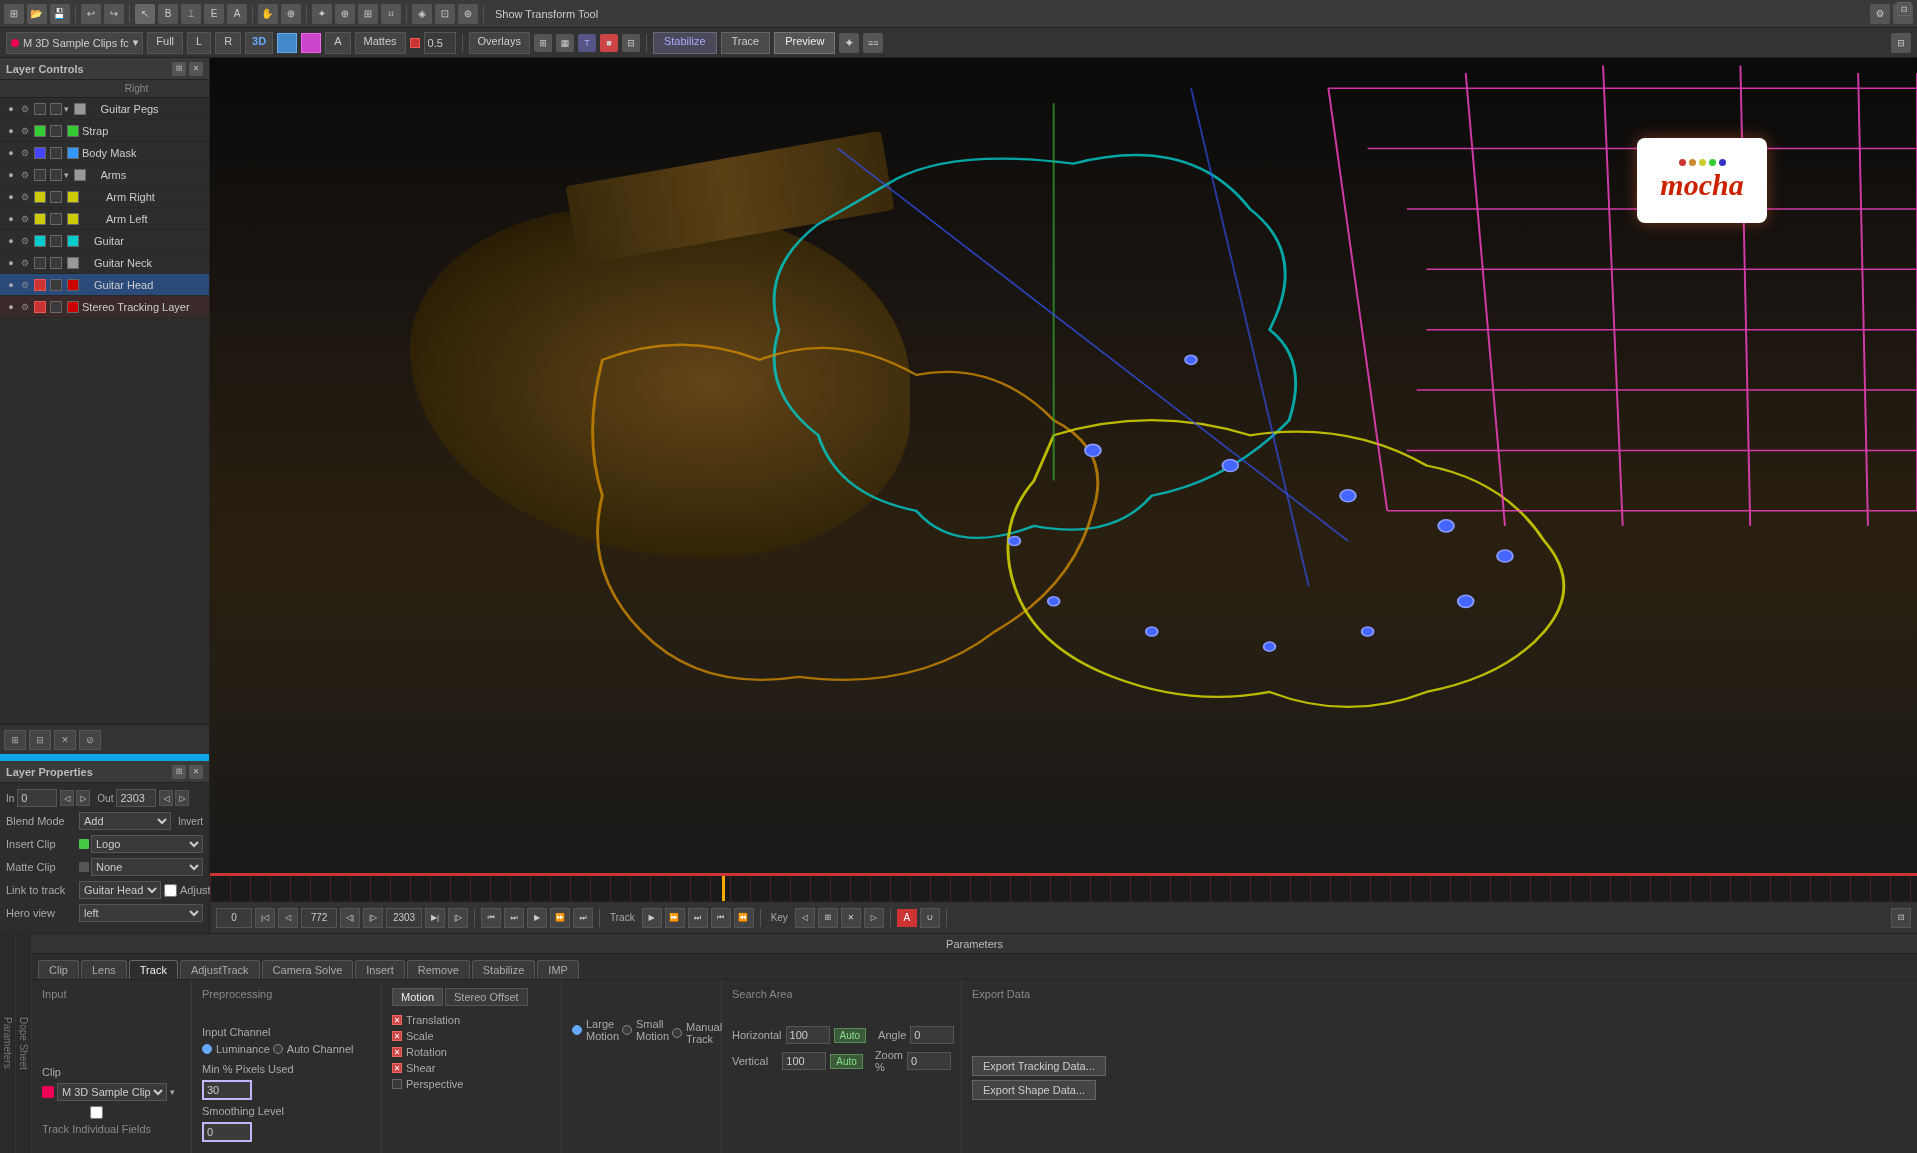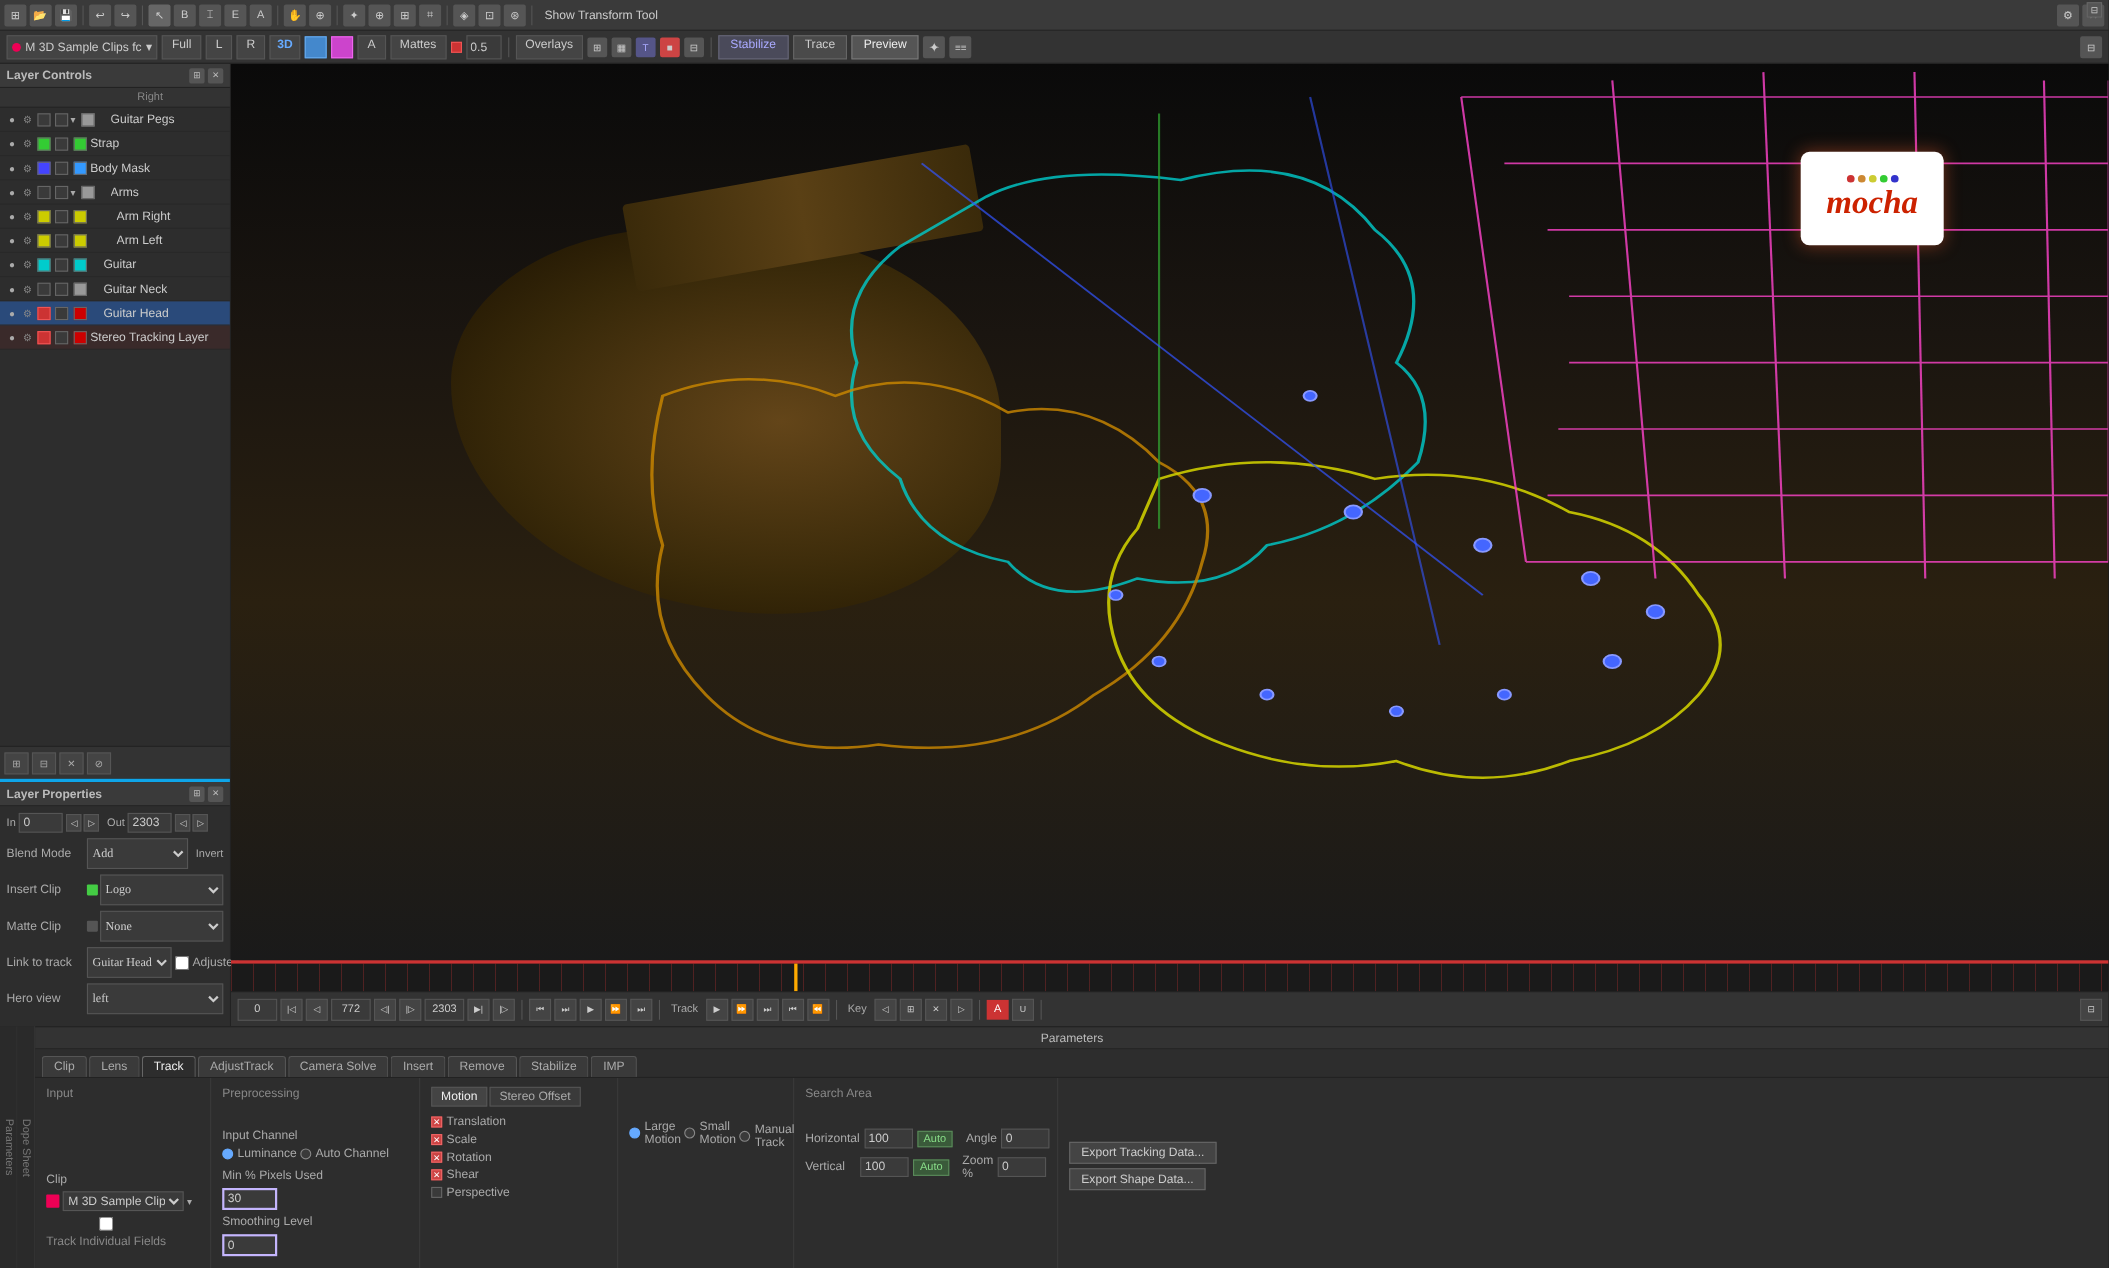--- a/index.html
+++ b/index.html
@@ -225,21 +225,21 @@
       border: 1px solid #555;
       color: #aaa;
       display: flex; align-items: center; justify-content: center;
       cursor: pointer;
       font-size: 9px;
     }
 
     
     .layer-properties {
       background: #2d2d2d;
-      border-top: 3px solid #0ea5e9;
+      border-top: 7px solid #0ea5e9;
       padding: 6px;
     }
     .lp-row {
       display: flex;
       align-items: center;
       margin-bottom: 5px;
       gap: 3px;
     }
     .lp-label {
       color: #aaa;
@@ -258,24 +258,23 @@
       color: #ccc;
       height: 18px;
       padding: 0 3px;
       font-size: 11px;
       width: 40px;
     }
     .lp-select {
       background: #3a3a3a;
       border: 1px solid #555;
       color: #ccc;
-      height: 28px;
+      height: 18px;
       font-size: 11px;
       flex: 1;
-      font-family: Liberation Serif, serif;
     }
     .lp-checkbox-label {
       color: #aaa;
       font-size: 11px;
       display: flex;
       align-items: center;
       gap: 3px;
     }
     .insert-dot { width: 10px; height: 10px; background: #4c4; border-radius: 1px; flex-shrink: 0; }
     .none-dot { width: 10px; height: 10px; background: #555; border-radius: 1px; flex-shrink: 0; }
@@ -1113,20 +1112,21 @@
           <div class="search-field-row">
             <span style="color:#aaa;font-size:11px;width:75px;">Vertical</span>
             <input class="search-num-input" type="text" value="100" style="">
             <div class="auto-btn">Auto</div>
             <span style="color:#aaa;font-size:11px;margin-left:8px;width:35px;">Zoom %</span>
             <input class="search-num-input" type="text" value="0" style="">
           </div>
         </div>
 
         <div class="export-section">
+          <div class="bp-section-title">Export Data</div>
           <div style="height:50px;"></div>
           <button class="export-btn">Export Tracking Data...</button>
           <button class="export-btn">Export Shape Data...</button>
         </div>
 
       </div>
     </div>
   </div>
 
 </div>

